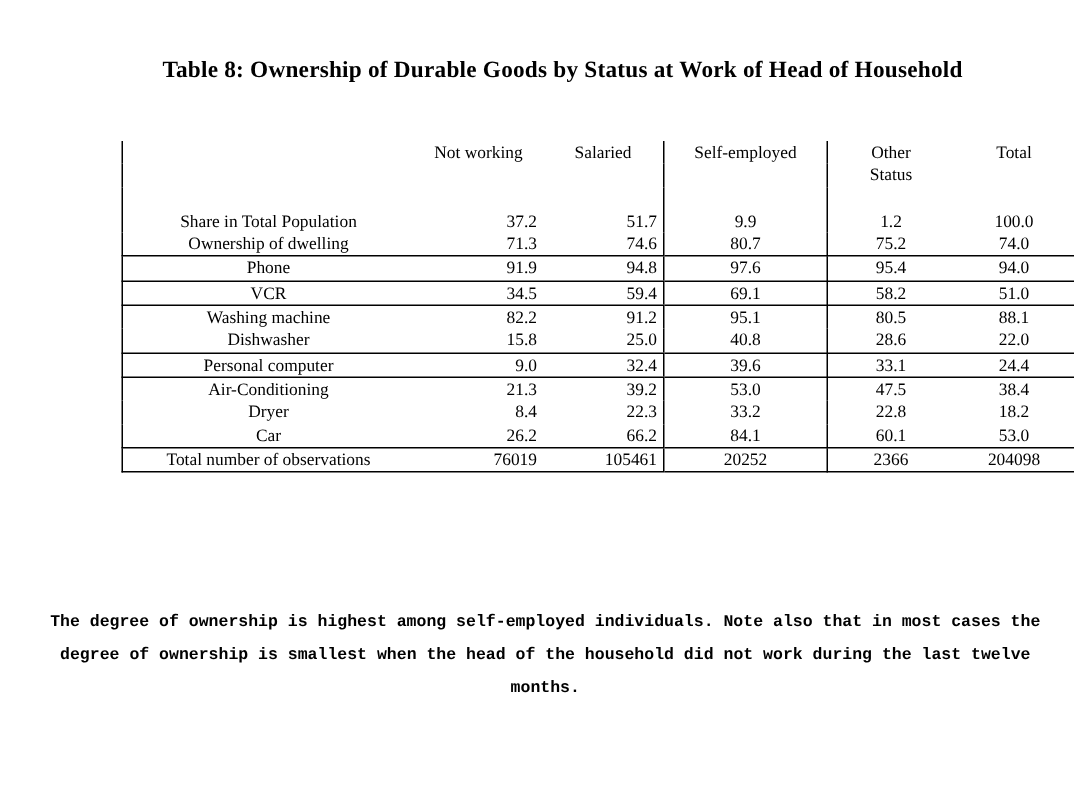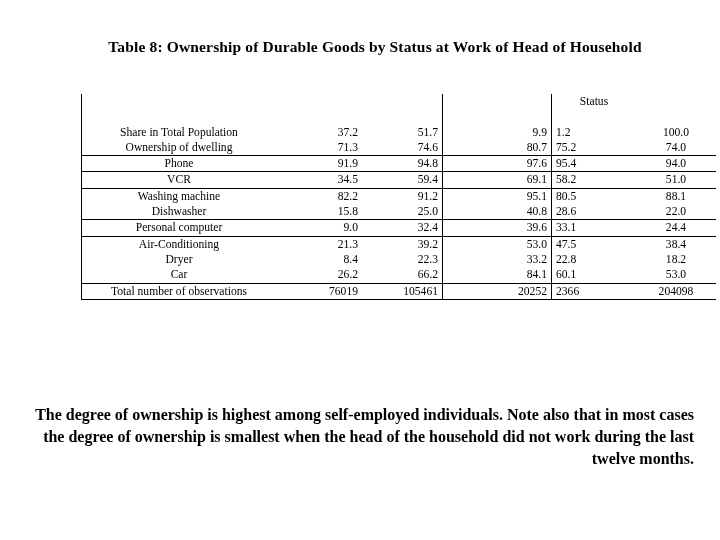--- a/index.html
+++ b/index.html
@@ -66,22 +66,22 @@
     font-weight: bold;
     border-left: 1.3px solid #000;
     padding-left: 6px;
   }
   .col-num {
     text-align: right;
     white-space: nowrap;
   }
   .c-notworking { width: 78px; }
   .c-salaried   { width: 72px; }
-  .c-selfemp    { width: 100px; border-left: 1.3px solid #000; border-right: 1.3px solid #000; }
-  .c-other      { width: 76px; text-align: left; }
+  .c-selfemp    { width: 100px; border-left: 1.3px solid #000; border-right: 1.3px solid #000; text-align: center; }
+  .c-other      { width: 76px; text-align: center; }
   .c-total      { width: 72px; text-align: center; }
 
   
   thead th {
     font-weight: bold;
     vertical-align: top;
     padding-bottom: 0;
   }
   thead th.col-label { border-left: 1.3px solid #000; }
   thead th.hd-notworking { text-align: center; width: 78px; }
@@ -99,36 +99,45 @@
   tr.rule-below > th {
     border-bottom: 1.3px solid #000;
   }
 
   
   #slide-body {
     position: absolute;
     left: 33px;
     right: 26px;
     top: 404px;
-    font-size: 16px;
+    font-size: 11px;
     font-weight: bold;
     line-height: 22px;
-    text-align: right;
+    text-align: center;
+    font-family: Liberation Mono, monospace;
   }
 </style>
 </head>
 <body>
 
 <div id="slide">
 
   <div id="slide-title">Table 8: Ownership of Durable Goods by Status at Work of Head of Household</div>
 
   <div id="table-wrap">
     <table id="durables-table">
       <thead>
+        <tr>
+          <th class="col-label"></th>
+          <th class="hd-notworking">Not working</th>
+          <th class="hd-salaried">Salaried</th>
+          <th class="hd-selfemp">Self-employed</th>
+          <th class="hd-other">Other</th>
+          <th class="hd-total">Total</th>
+        </tr>
         <tr class="hdr-row2">
           <th class="col-label"></th>
           <th class="hd-notworking"></th>
           <th class="hd-salaried"></th>
           <th class="hd-selfemp"></th>
           <th class="hd-other">Status</th>
           <th class="hd-total"></th>
         </tr>
       </thead>
       <tbody id="table-body">

